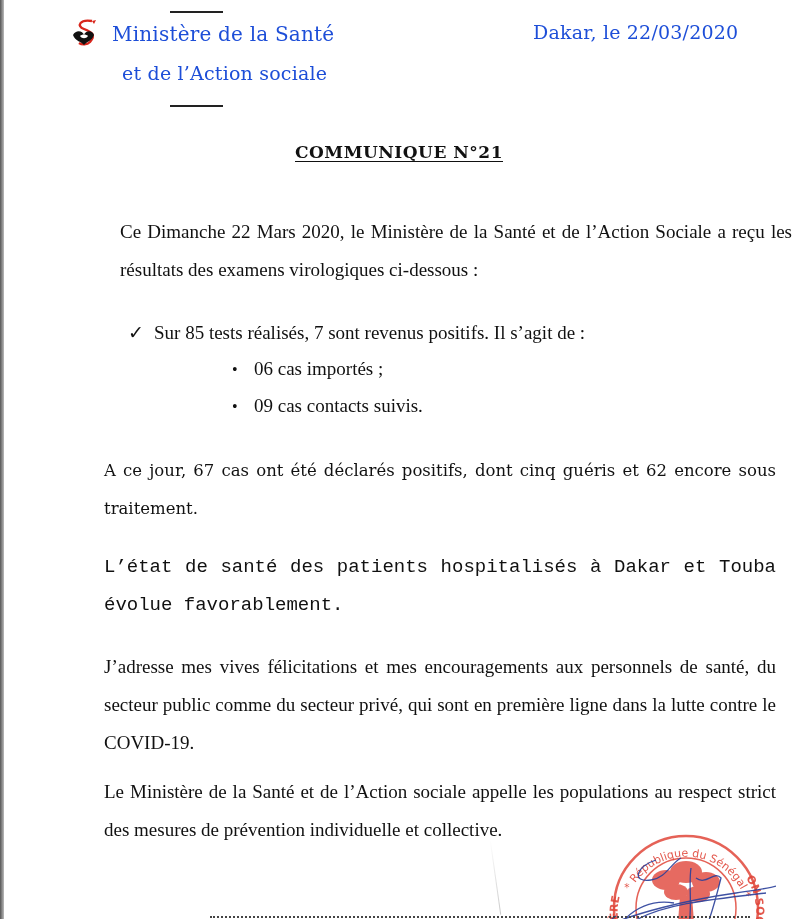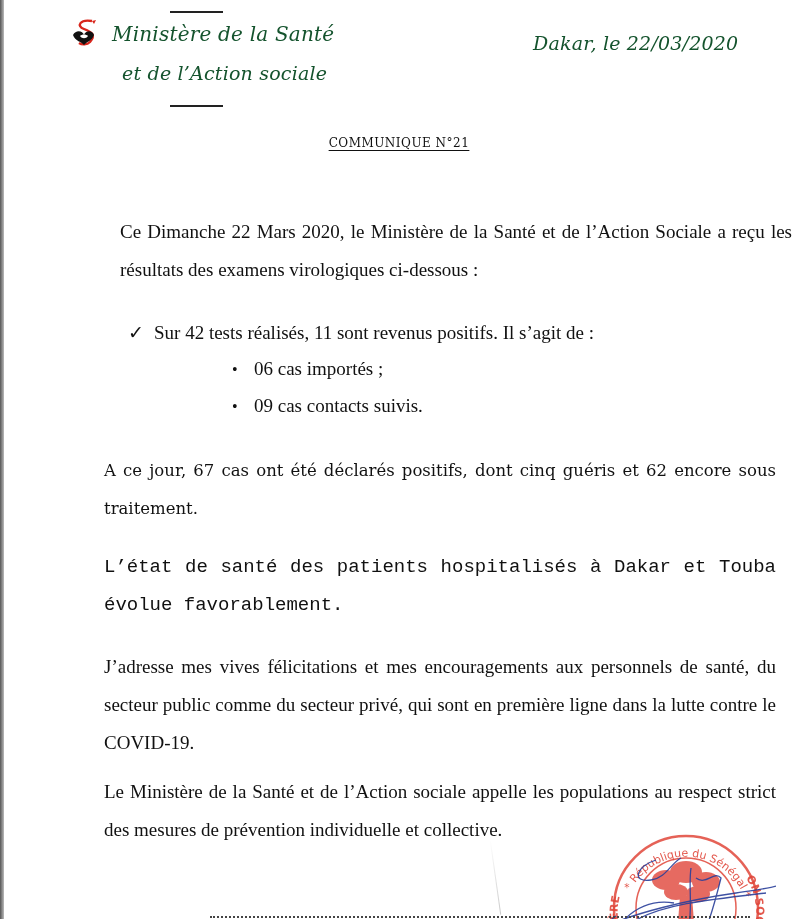--- a/index.html
+++ b/index.html
@@ -15,31 +15,30 @@
   }
   .rule {
     position: absolute; height: 2px; background: #222;
   }
   .logo {
     position: absolute; left: 70px; top: 18px; width: 36px; height: 30px;
   }
   .script {
     position: absolute;
     font-family: "DejaVu Serif", serif;
-    font-style: italic;
     font-size: 19px;
-    color: #14532d;
+    color: #1d4ed8;
     letter-spacing: 0.2px;
     white-space: nowrap;
   }
   .title {
-    position: absolute; left: 0; width: 798px; top: 136px;
+    position: absolute; left: 0; width: 798px; top: 142px;
     text-align: center;
     font-family: "DejaVu Serif", serif;
-    font-weight: normal; font-size: 12px;
+    font-weight: bold; font-size: 17px;
     text-decoration: underline; text-underline-offset: 3px;
     letter-spacing: 0.5px;
   }
   .para {
     position: absolute; left: 104px; width: 672px;
     font-family: "Liberation Serif", serif;
     font-size: 19px; line-height: 38px;
     text-align: justify;
     text-align-last: left;
   }
@@ -83,30 +82,30 @@
   <path d="M3 17 C6 11, 13 13, 14 17 C15 13, 22 11, 24 17 C22 23, 16 24, 14 27 C12 24, 5 23, 3 17 Z" fill="#111"></path>
   <path d="M10 18 C12 16, 16 16, 18 18 C16 21, 12 21, 10 18 Z" fill="#fff"></path>
   <path d="M22 3 L26 2 L24 6 Z" fill="#d8261c"></path>
 </svg>
 
 <div class="script" style="left:112px; top:22px; font-size:20px;">Ministère de la Santé</div>
 <div class="script" style="left:122px; top:62px; font-size:19px;">et de l’Action sociale</div>
 
 <div class="rule" style="left:170px; top:105px; width:53px;"></div>
 
-<div class="script" style="left:533px; top:32px; font-size:19px;">Dakar, le 22/03/2020</div>
+<div class="script" style="left:533px; top:21px; font-size:19px;">Dakar, le 22/03/2020</div>
 
 <div class="title">COMMUNIQUE N°21</div>
 
 <div class="para justify-full" style="top:213px;margin-left:16px;">
   <span>Ce Dimanche 22 Mars 2020, le Ministère de la Santé et de l’Action Sociale a reçu les résultats des examens virologiques ci-dessous :</span>
 </div>
 
 <div class="check-line">
-  <span class="check-mark">✓</span><span>Sur 42 tests réalisés, 11 sont revenus positifs. Il s’agit de :</span>
+  <span class="check-mark">✓</span><span>Sur 85 tests réalisés, 7 sont revenus positifs. Il s’agit de :</span>
 </div>
 
 <div class="bullet-line" style="top:358px;">
   <span class="bullet-dot">•</span><span>06 cas importés ;</span>
 </div>
 <div class="bullet-line" style="top:395px;">
   <span class="bullet-dot">•</span><span>09 cas contacts suivis.</span>
 </div>
 
 <div class="para bold" style="top:452px;">

